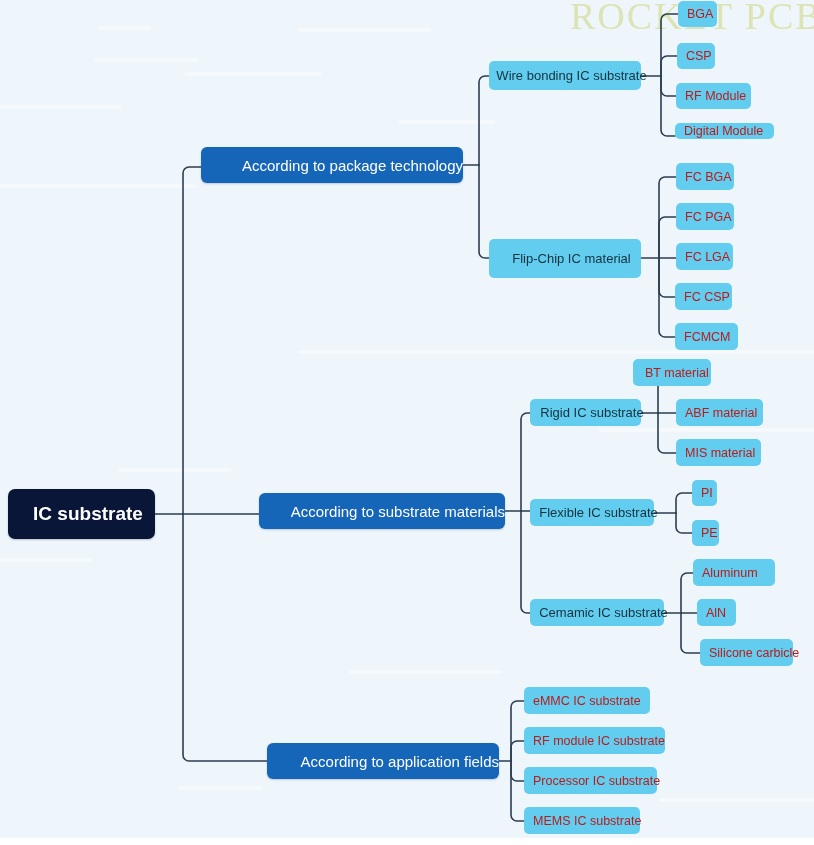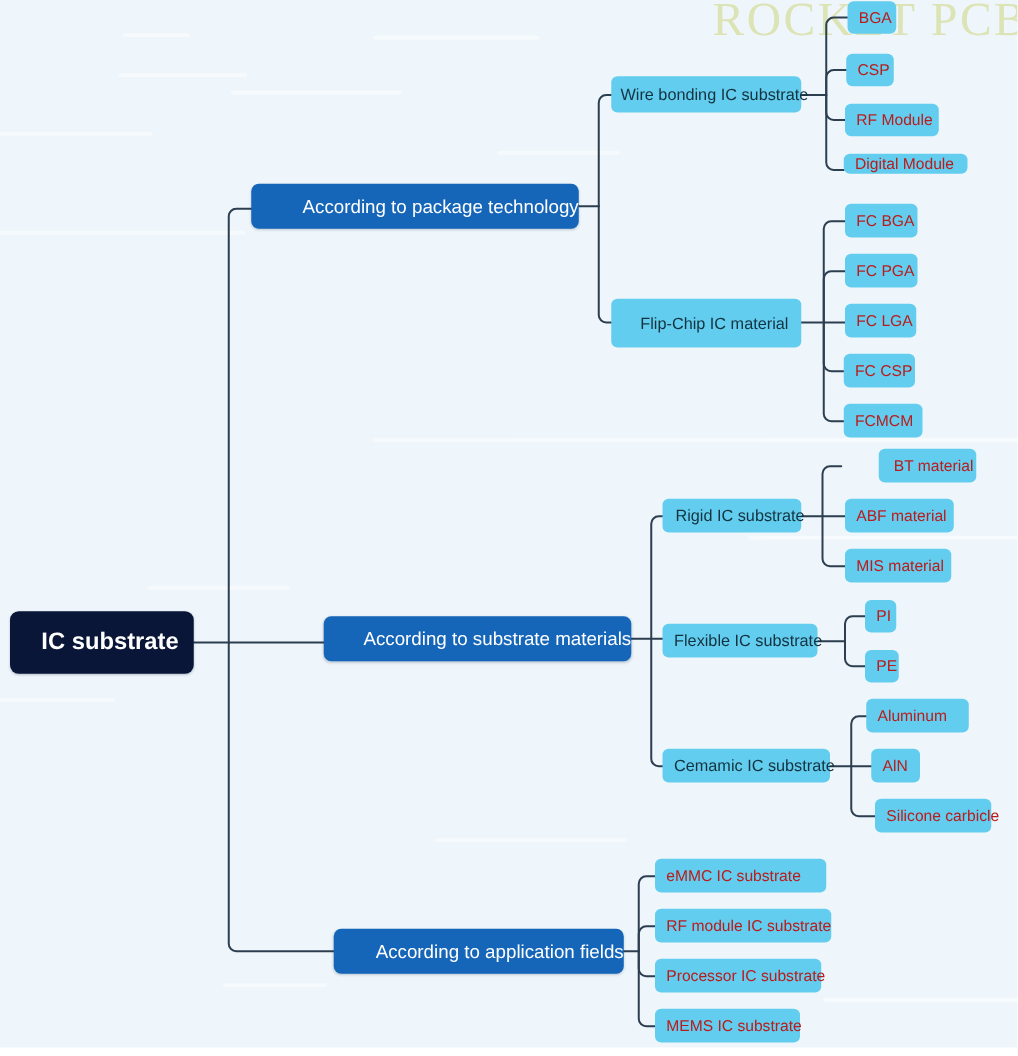--- a/index.html
+++ b/index.html
@@ -211,21 +211,21 @@
     <span>FCMCM</span>
   </div>
 
   <div class="node lvl2" style="left:259px; top:493px; width:246px; height:36px;">
     <span>According to substrate materials</span>
   </div>
 
   <div class="node lvl3" style="left:530px; top:399px; width:111px; height:27px;">
     <span>Rigid IC substrate</span>
   </div>
-  <div class="node lvl4" style="left:703px; top:359px; width:78px; height:27px;padding-left:12px;">
+  <div class="node lvl4" style="left:633px; top:359px; width:78px; height:27px;padding-left:12px;">
     <span>BT material</span>
   </div>
   <div class="node lvl4" style="left:676px; top:399px; width:87px; height:27px;">
     <span>ABF material</span>
   </div>
   <div class="node lvl4" style="left:676px; top:439px; width:85px; height:27px;">
     <span>MIS material</span>
   </div>
 
   <div class="node lvl3" style="left:530px; top:499px; width:124px; height:27px;">
@@ -247,21 +247,21 @@
   <div class="node lvl4" style="left:697px; top:599px; width:39px; height:27px;">
     <span>AlN</span>
   </div>
   <div class="node lvl4" style="left:700px; top:639px; width:93px; height:27px;">
     <span>Silicone carbicle</span>
   </div>
 
   <div class="node lvl2" style="left:267px; top:743px; width:232px; height:36px;">
     <span>According to application fields</span>
   </div>
-  <div class="node lvl4" style="left:524px; top:687px; width:137px; height:27px;">
+  <div class="node lvl4" style="left:524px; top:687px; width:126px; height:27px;">
     <span>eMMC IC substrate</span>
   </div>
   <div class="node lvl4" style="left:524px; top:727px; width:141px; height:27px;">
     <span>RF module IC substrate</span>
   </div>
   <div class="node lvl4" style="left:524px; top:767px; width:133px; height:27px;">
     <span>Processor IC substrate</span>
   </div>
   <div class="node lvl4" style="left:524px; top:807px; width:116px; height:27px;">
     <span>MEMS IC substrate</span>

